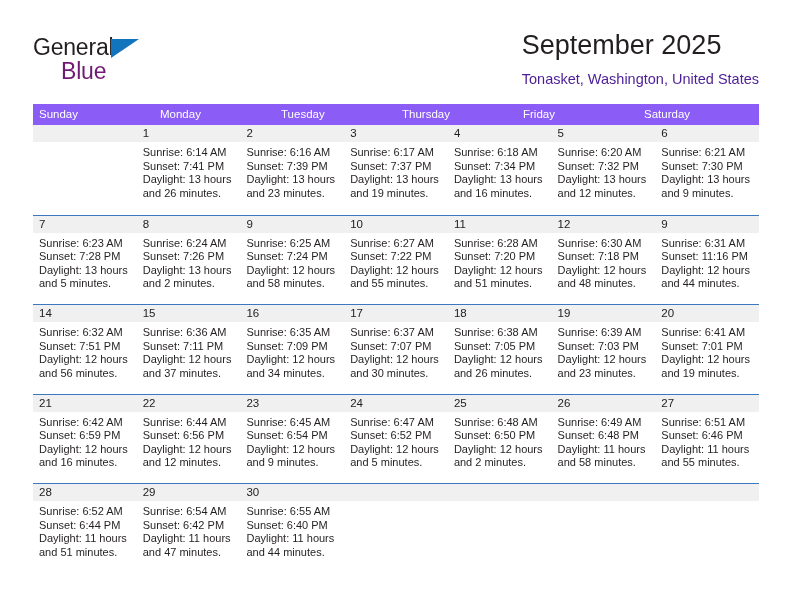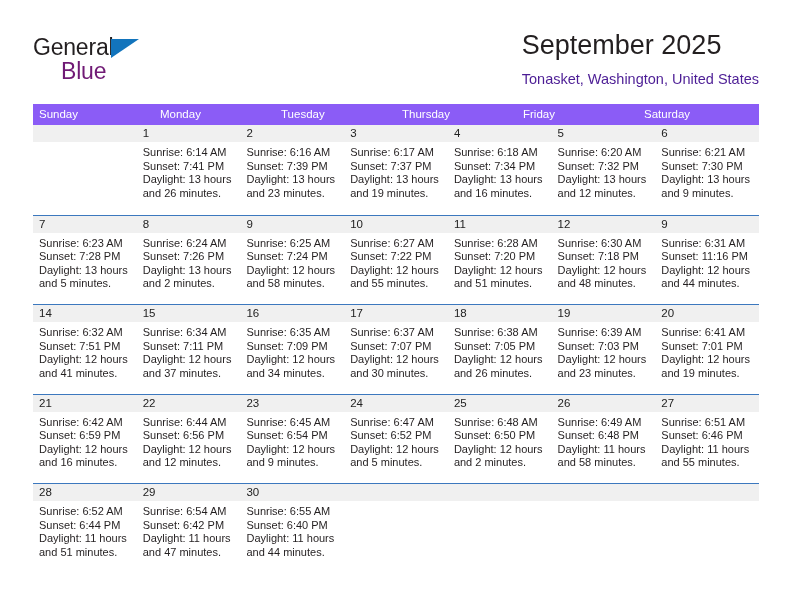--- a/index.html
+++ b/index.html
@@ -299,27 +299,27 @@
             </div>
           </div>
         </div>
         <div class="week">
           <div class="day">
             <div class="day-num-band">14</div>
             <div class="day-details">
               <div>Sunrise: 6:32 AM</div>
               <div>Sunset: 7:51 PM</div>
               <div>Daylight: 12 hours</div>
-              <div>and 41 minutes.</div>
+              <div>and 56 minutes.</div>
             </div>
           </div>
           <div class="day">
             <div class="day-num-band">15</div>
             <div class="day-details">
-              <div>Sunrise: 6:34 AM</div>
+              <div>Sunrise: 6:36 AM</div>
               <div>Sunset: 7:11 PM</div>
               <div>Daylight: 12 hours</div>
               <div>and 37 minutes.</div>
             </div>
           </div>
           <div class="day">
             <div class="day-num-band">16</div>
             <div class="day-details">
               <div>Sunrise: 6:35 AM</div>
               <div>Sunset: 7:09 PM</div>

